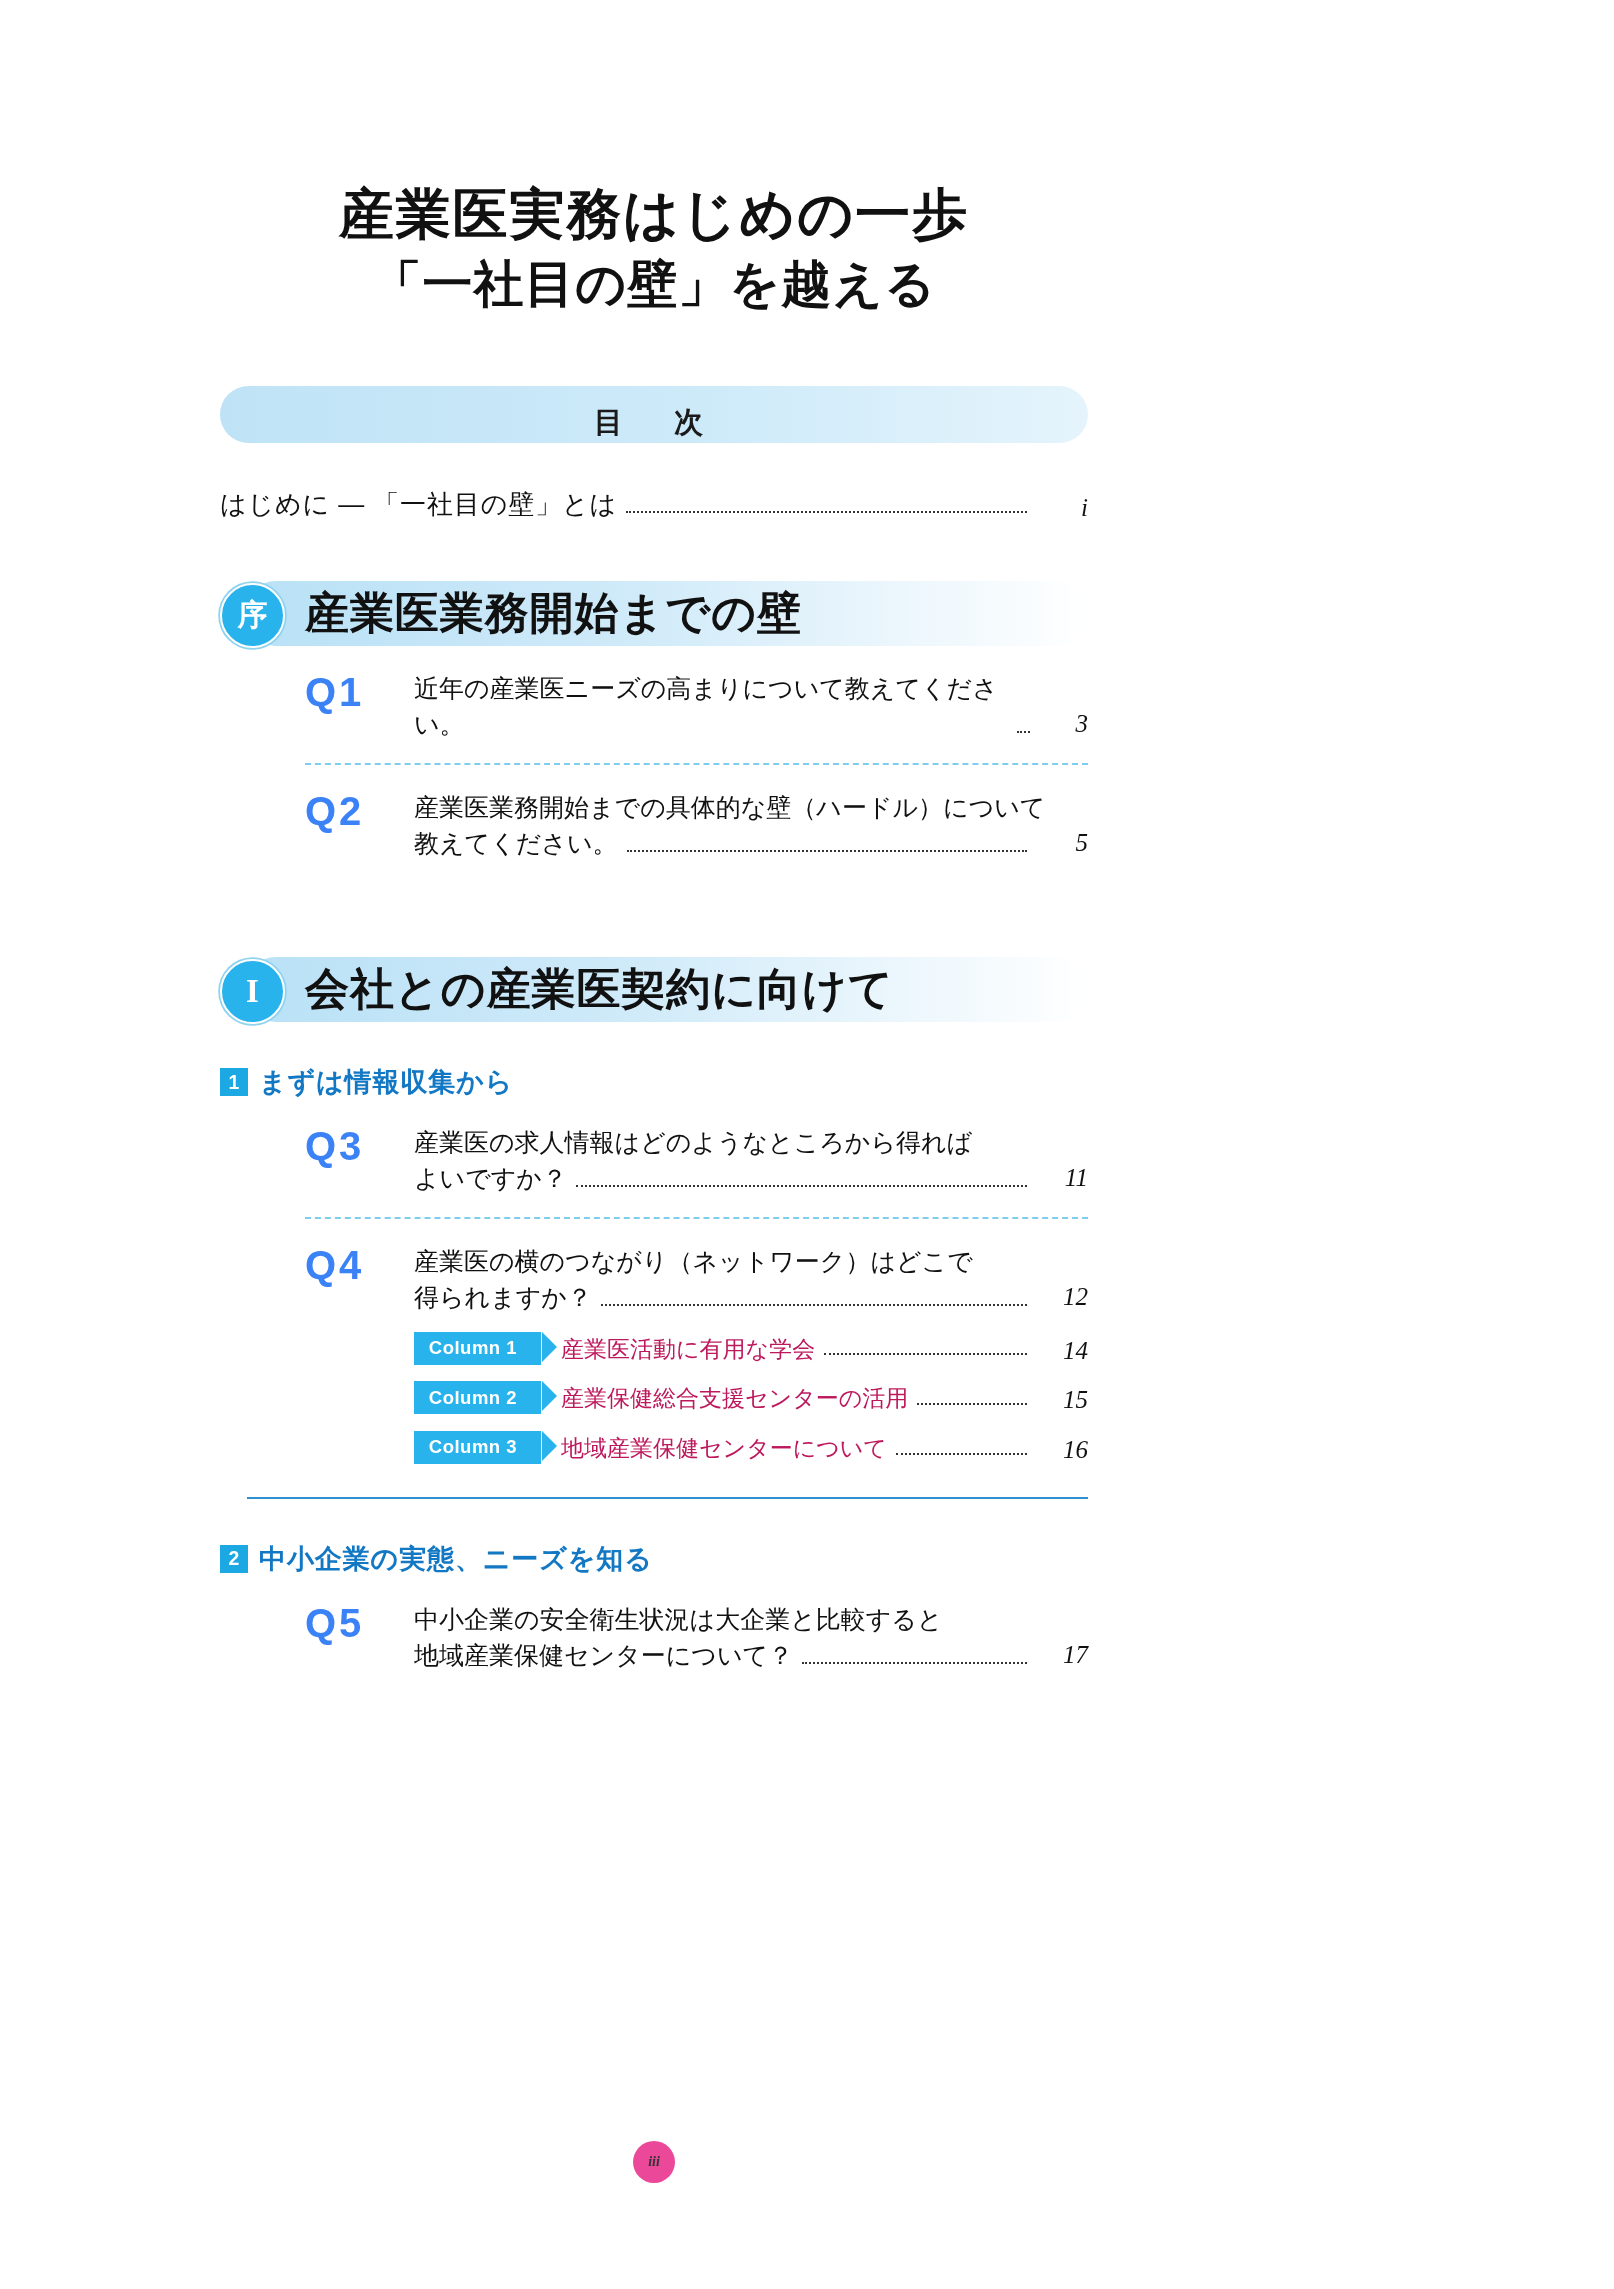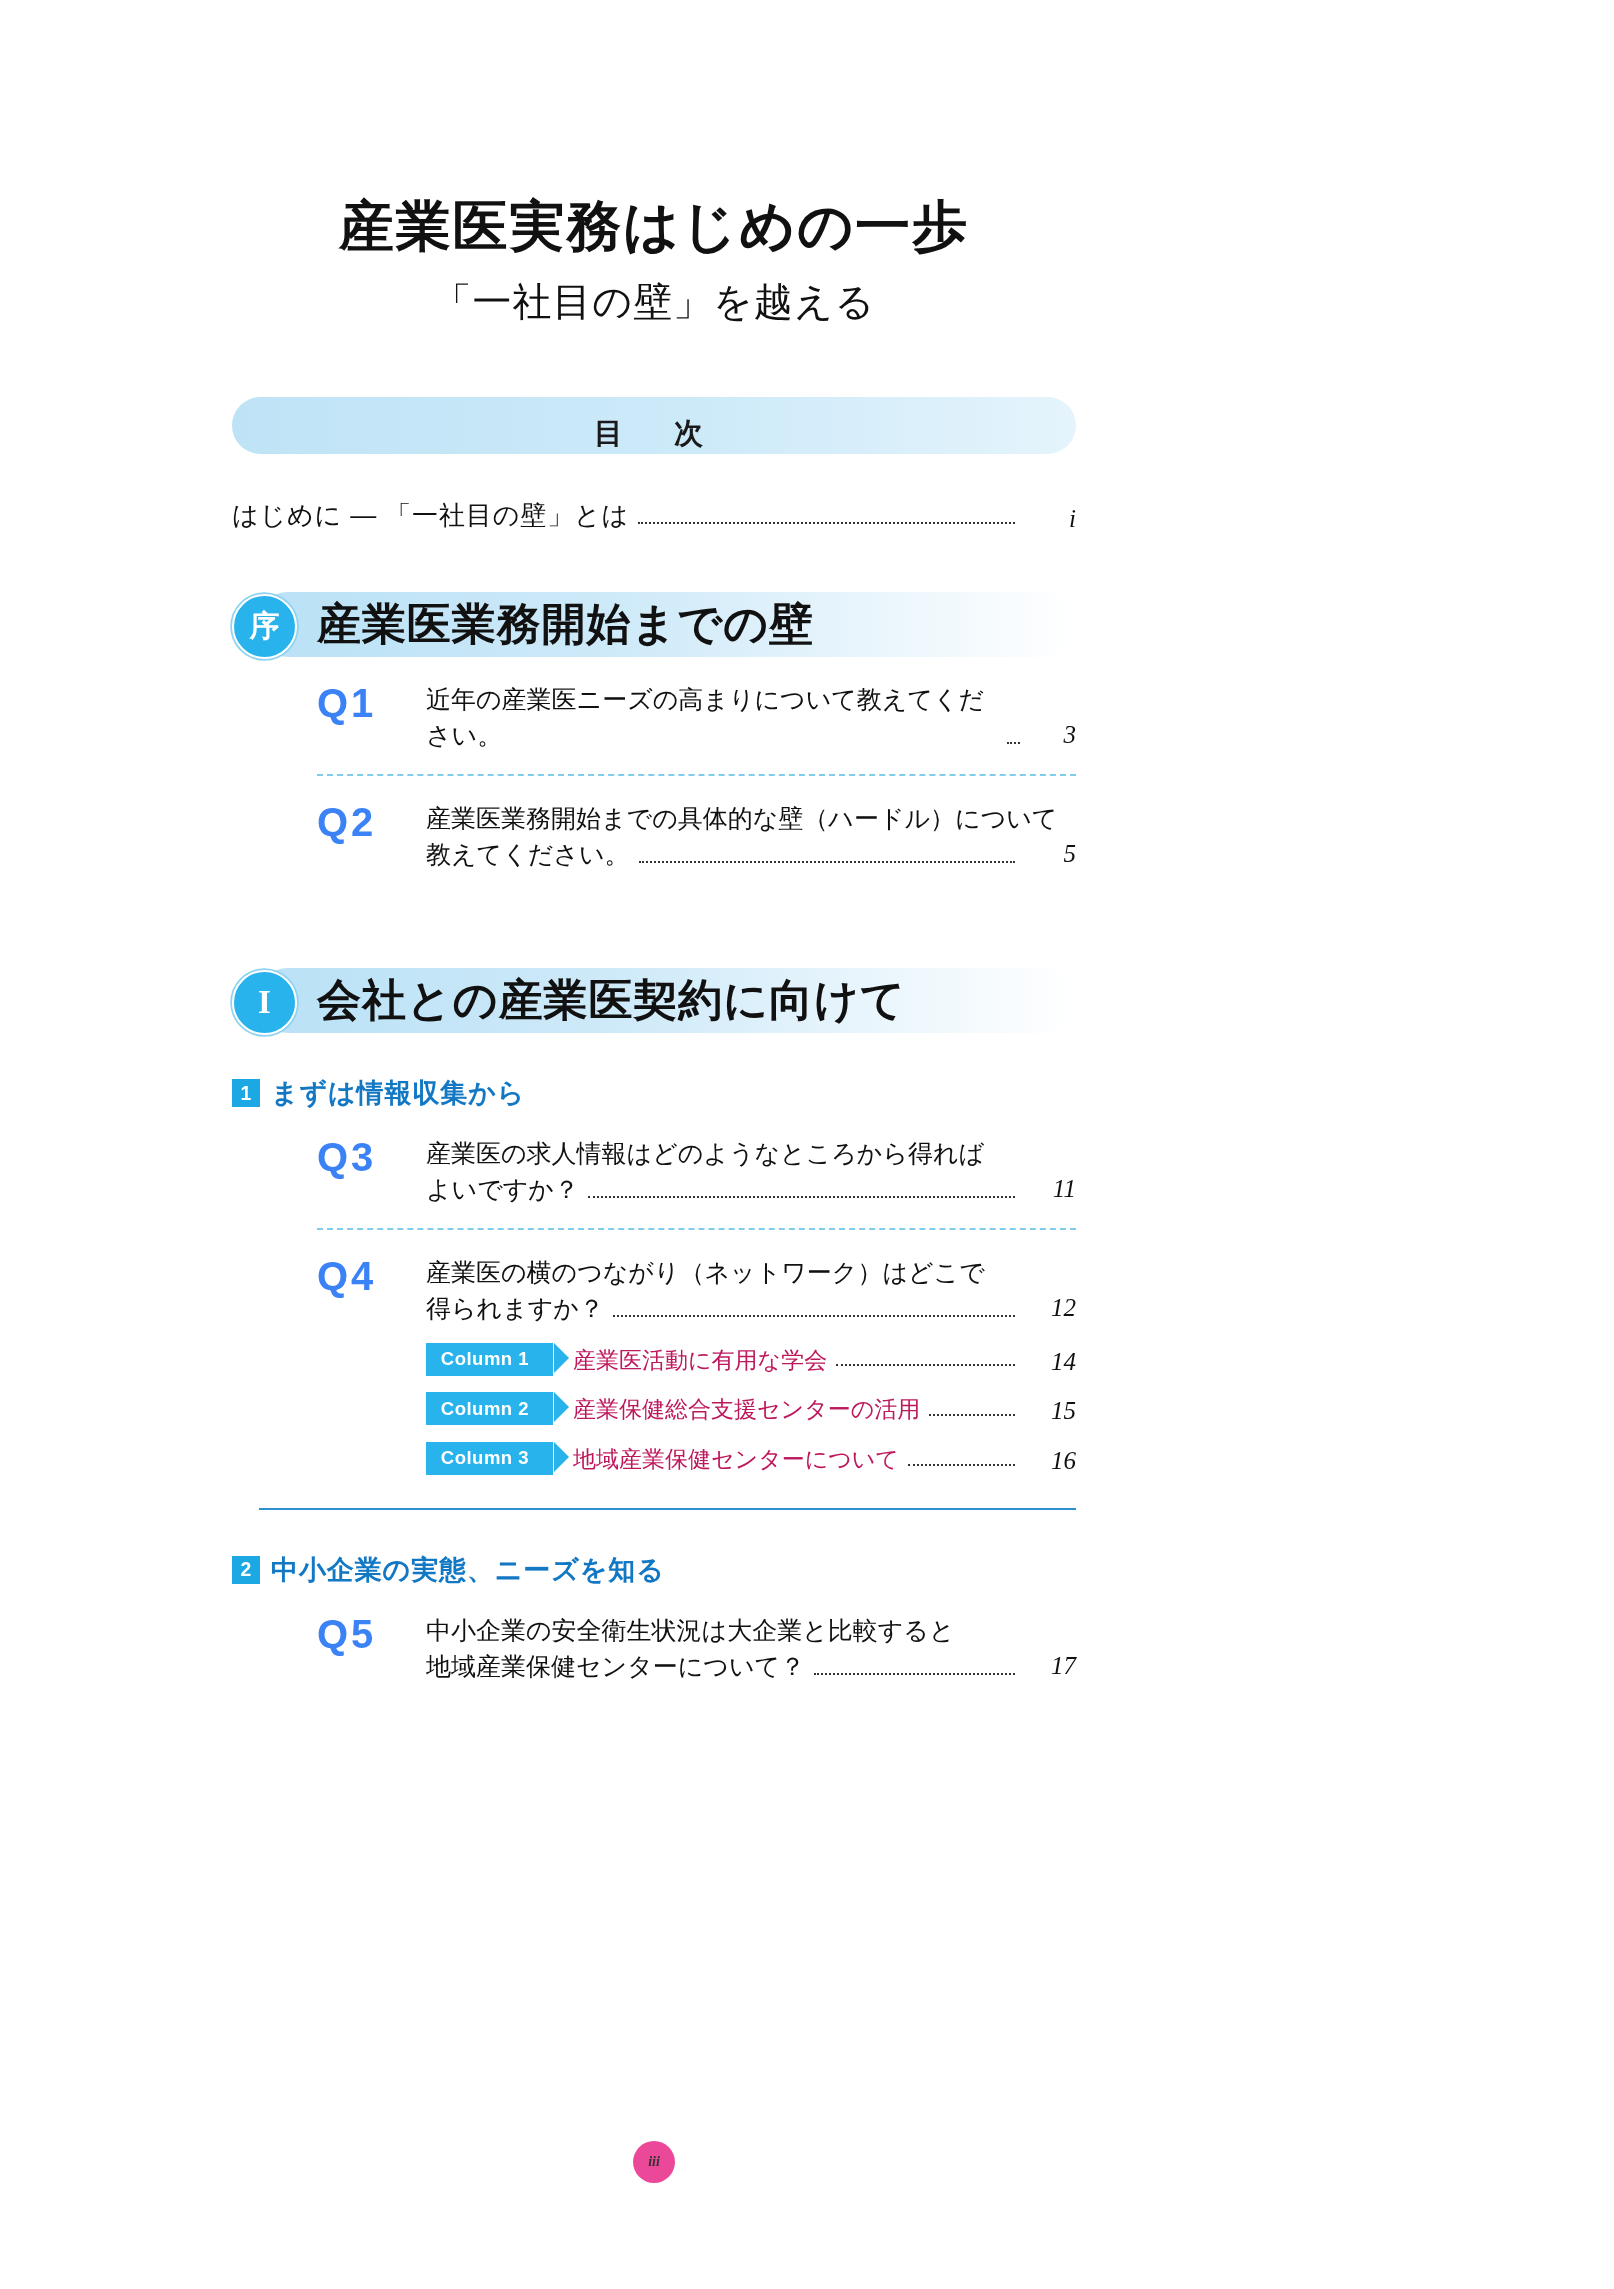--- a/index.html
+++ b/index.html
@@ -13,42 +13,42 @@
     font-family: "Liberation Sans", "DejaVu Sans", sans-serif;
     color: #000000;
     position: relative;
     overflow: hidden;
   }
   .page {
     position: absolute;
     left: 0; top: 0;
     width: 1308px;
     height: 2290px;
-    padding: 12px;
+    padding: 0;
     box-sizing: border-box;
   }
 
   
   .title-block {
     margin-top: 181px;
     text-align: center;
   }
   .main-title {
     font-size: 55px;
     font-weight: bold;
     letter-spacing: 1.8px;
     color: #111111;
     line-height: 1.2;
   }
   .sub-title {
-    font-size: 39px;
-    font-weight: normal;
+    font-size: 50px;
+    font-weight: bold;
     letter-spacing: 0.9px;
     color: #111111;
-    margin-top: 16px;
+    margin-top: 4px;
   }
 
   
   .toc-banner {
     margin: 68px 220px 0 220px;
     height: 57px;
     background: linear-gradient(to right, #bfe3f6 0%, #cdeaf9 55%, #e5f4fc 100%);
     border-radius: 29px;
     display: flex;
     align-items: flex-end;

